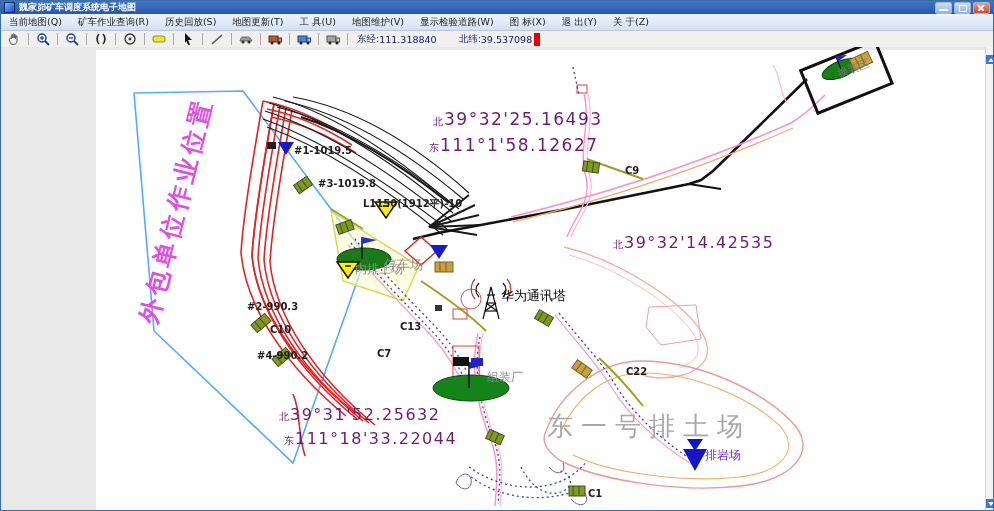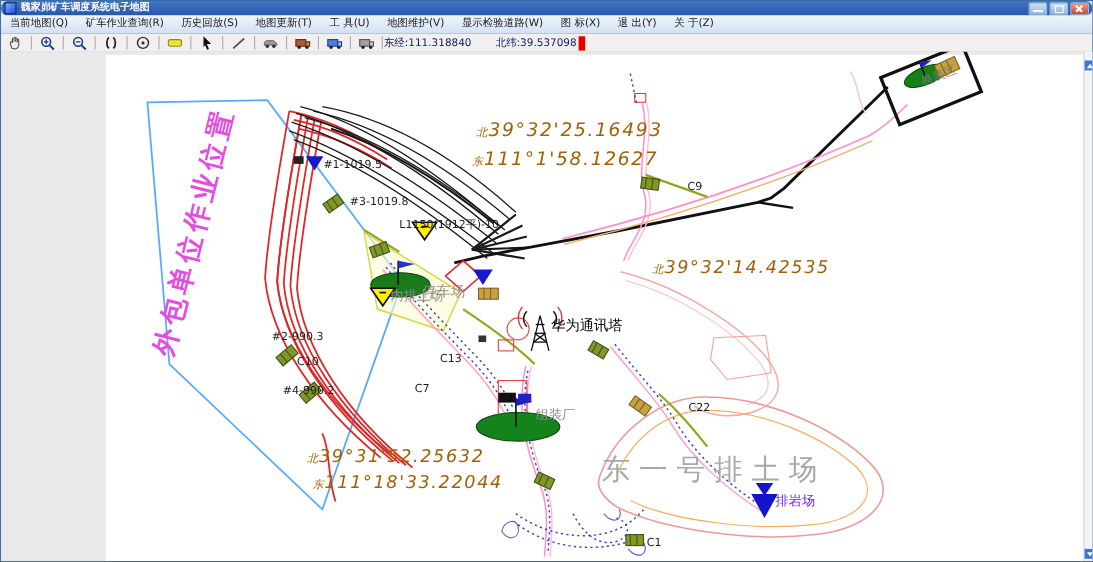--- a/index.html
+++ b/index.html
@@ -1,49 +1,49 @@
 <!DOCTYPE html>
 <html><head>
 <meta charset="utf-8">
 <style>
   html,body{margin:0;padding:0;background:#888;}
   #app{position:relative;width:994px;height:511px;background:#e9e9e9;overflow:hidden;
        font-family:"DejaVu Sans","Liberation Sans",sans-serif;border:1px solid #3b6ea5;box-sizing:border-box;}
   
   #titlebar{position:absolute;left:0;top:0;width:100%;height:13px;
-    background:linear-gradient(#3f74c9,#2a57a8);display:flex;align-items:center;padding:0 3px;box-sizing:border-box;border-radius:6px;}
+    background:linear-gradient(#3f74c9,#2a57a8);display:flex;align-items:center;padding:0 3px;box-sizing:border-box;}
   #app-icon{width:9px;height:9px;background:linear-gradient(135deg,#7fb2ff,#1d4ed8);border:1px solid #0c2f6b;margin-right:4px;}
   #title-text{color:#fff;font-size:9px;line-height:13px;font-weight:bold;white-space:nowrap;flex:1;}
   .win-btn{width:15px;height:10px;margin-left:2px;border:1px solid #9db8e0;border-radius:2px;
     background:linear-gradient(#cfe0f5,#8fb2e0);position:relative;}
   .win-btn.close{background:linear-gradient(#f09a8a,#d0442a);}
   .win-btn .bar{position:absolute;left:3px;right:3px;bottom:2px;height:2px;background:#fff;}
   .win-btn .box{position:absolute;left:4px;top:2px;width:6px;height:5px;border:1px solid #fff;}
   .win-btn .x1,.win-btn .x2{position:absolute;left:3px;top:4px;width:8px;height:1.6px;background:#fff;}
   .win-btn .x1{transform:rotate(45deg);} .win-btn .x2{transform:rotate(-45deg);}
   
   #menubar{position:absolute;left:0;top:13px;width:100%;height:16px;
     background:linear-gradient(#eef4fc,#d4e1f3);border-bottom:1px solid #b9c6da;
     display:flex;align-items:center;font-size:9.5px;color:#1a1a1a;}
   .menu-item{padding:0 8px;line-height:16px;white-space:nowrap;cursor:default;}
   
   #toolbar{position:absolute;left:0;top:30px;width:100%;height:16px;background:#f1f0ee;
     border-bottom:1px solid #bdbdbd;display:flex;align-items:center;}
   .tb-btn{width:26px;height:15px;display:flex;align-items:center;justify-content:center;}
   .tb-sep{width:1px;height:12px;background:#aaa;margin:0 1px;}
-  #coord-readout{display:flex;align-items:center;font-size:9.5px;color:#101a66;margin-left:0;white-space:nowrap;}
+  #coord-readout{display:flex;align-items:center;font-size:9.5px;color:#101a66;margin-left:8px;white-space:nowrap;}
   #coord-readout .grp{margin-right:22px;display:flex;align-items:center;}
   #caret{width:6px;height:13px;background:#e80000;margin-left:2px;}
   
   #viewport{position:absolute;left:0;top:46px;width:994px;height:465px;background:#e9e9e9;}
   #mapsvg{position:absolute;left:0;top:0;}
   .maplabel{position:absolute;white-space:nowrap;color:#8a8a8a;}
-  .pinkcoord{color:#a16207;font-size:17px;letter-spacing:1.5px;font-weight:500;font-style:italic;}
+  .pinkcoord{color:#701a75;font-size:17px;letter-spacing:1.5px;font-weight:500;}
   .pinkcoord .pfx{font-size:10px;letter-spacing:0;margin-right:1px;}
-  .blklbl{color:#1d1d1d;font-size:10px;font-weight:400;}
+  .blklbl{color:#1d1d1d;font-size:10px;font-weight:700;}
   .graylbl{color:#8f8f8f;}
   #lbl-outsourced{color:#e04fe0;font-size:25px;font-weight:bold;letter-spacing:4px;
     width:270px;text-align:center;transform:rotate(-76deg);}
   #lbl-east-dump{color:#a8a8a8;font-size:26px;letter-spacing:8px;
     font-family:"DejaVu Serif","Liberation Serif",serif;}
   
   #vscroll{position:absolute;right:0;top:0;width:9px;height:465px;background:#f4f4f4;border-left:1px solid #d5d5d5;}
   .scr-btn{position:absolute;left:0;width:9px;height:9px;background:#3a76d2;}
   #scr-up{top:8px;} #scr-dn{bottom:4px;}
   .scr-btn:after{content:"";position:absolute;left:2px;border-left:3px solid transparent;border-right:3px solid transparent;}
@@ -399,21 +399,21 @@
             <line x1="-4" y1="-5" x2="-4" y2="5"></line>
             <line x1="2" y1="-5" x2="2" y2="5"></line>
           </g>
       </g>
     </svg>
 
     <div class="maplabel" id="lbl-outsourced" style="left:40px;top:147px;">外包单位作业位置</div>
 
     <div class="maplabel pinkcoord" style="left:432px;top:62px;"><span class="pfx">北</span><span>39°32'25.16493</span></div>
     <div class="maplabel pinkcoord" style="left:428px;top:88px;"><span class="pfx">东</span><span>111°1'58.12627</span></div>
-    <div class="maplabel pinkcoord" style="left:592px;top:186px;font-size:16px;"><span class="pfx">北</span><span>39°32'14.42535</span></div>
+    <div class="maplabel pinkcoord" style="left:612px;top:186px;font-size:16px;"><span class="pfx">北</span><span>39°32'14.42535</span></div>
     <div class="maplabel pinkcoord" style="left:278px;top:358px;font-size:16px;"><span class="pfx">北</span><span>39°31'52.25632</span></div>
     <div class="maplabel pinkcoord" style="left:283px;top:382px;font-size:16px;"><span class="pfx">东</span><span>111°18'33.22044</span></div>
 
     <div class="maplabel graylbl" style="left:383px;top:190px;font-size:13px;margin-top:19px;">停车场</div>
     <div class="maplabel graylbl" style="left:354px;top:214px;font-size:12px;">内排土场</div>
     <div class="maplabel graylbl" style="left:486px;top:322px;font-size:12px;">组装厂</div>
     <div class="maplabel" style="left:500px;top:240px;font-size:13px;color:#000000;">华为通讯塔</div>
     <div class="maplabel" style="left:704px;top:400px;font-size:12px;color:#6d28d9;">排岩场</div>
     <div class="maplabel" id="lbl-east-dump" style="left:546px;top:362px;">东一号排土场</div>
     <div class="maplabel" style="left:836px;top:14px;font-size:11px;color:#777;transform:rotate(-20deg);">换装区</div>

